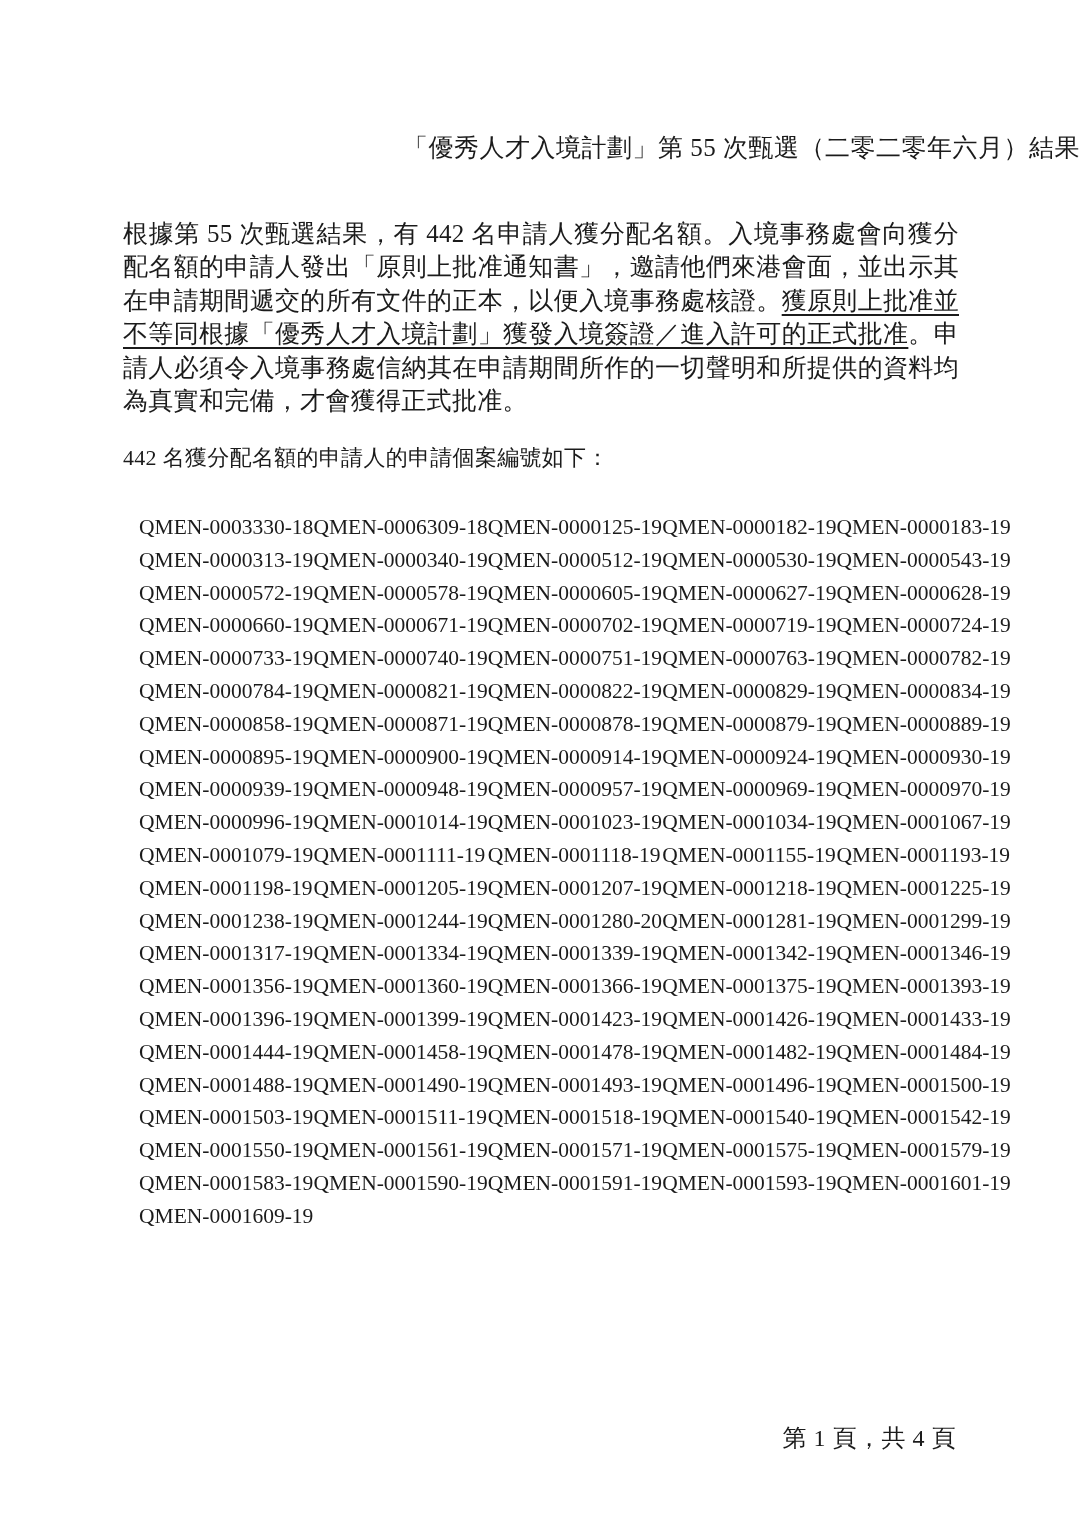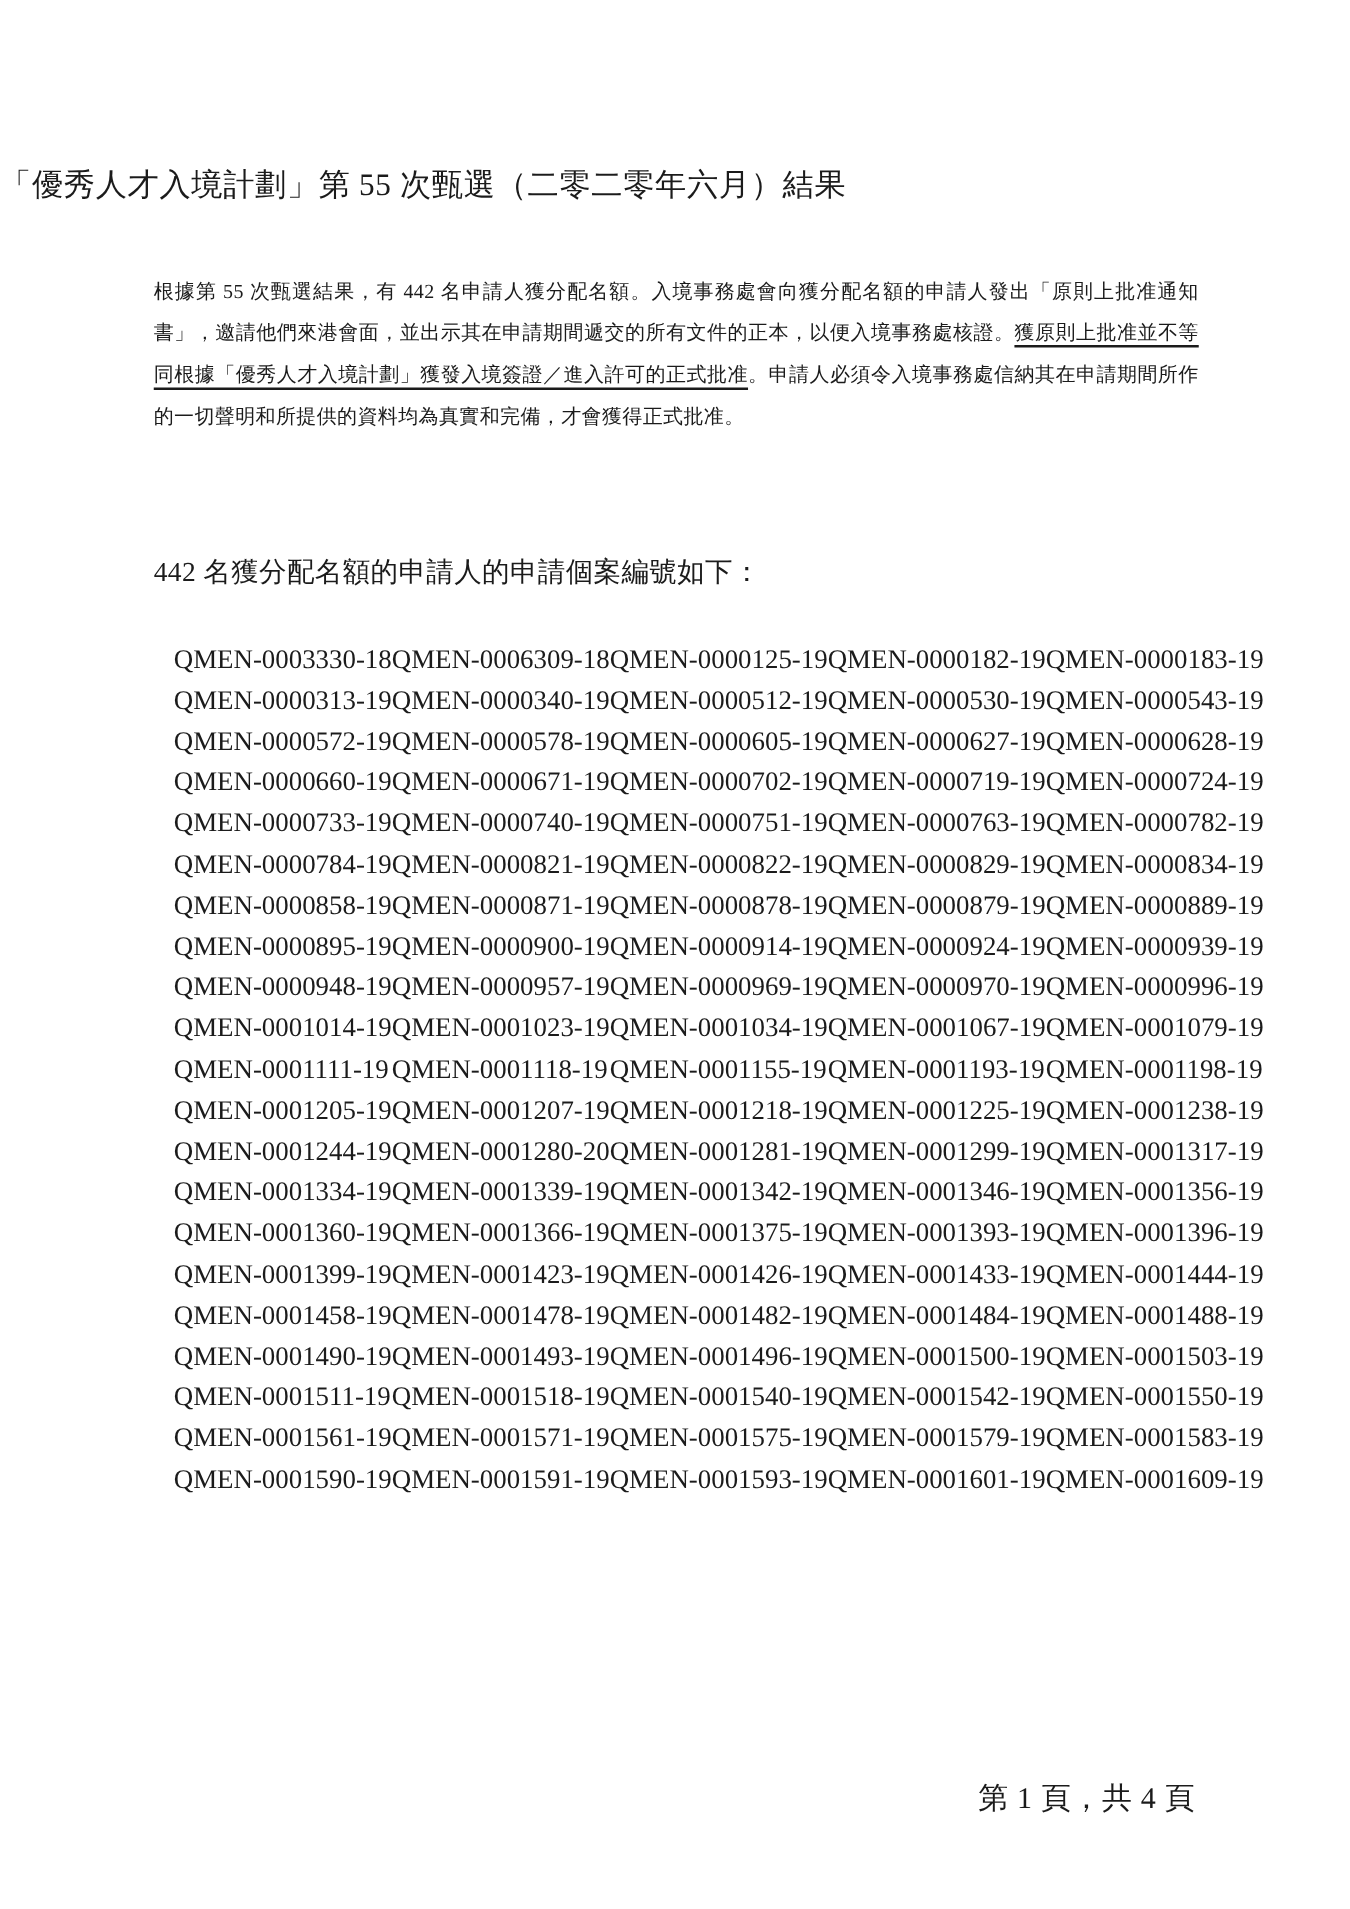--- a/index.html
+++ b/index.html
@@ -11,31 +11,31 @@
     background: #ffffff;
     font-family: "Liberation Serif", "DejaVu Serif", serif;
     color: #1b1b1b;
     overflow: hidden;
   }
   .doc-title {
     position: absolute;
     top: 131px;
     left: 0;
     right: 0;
-    text-align: left;
+    text-align: right;
     font-size: 25px;
     font-weight: normal;
     letter-spacing: 0.5px;
   }
   .body-text {
     position: absolute;
     top: 217px;
     left: 123px;
     width: 836px;
-    font-size: 16px;
+    font-size: 25px;
     line-height: 33.4px;
     text-align: justify;
     text-justify: inter-ideograph;
     letter-spacing: 0.3px;
   }
   .underlined {
     text-decoration: underline;
     text-underline-offset: 5px;
     text-decoration-thickness: 1.5px;
   }
@@ -113,20 +113,21 @@
       <div class="case-cell">QMEN-0000834-19</div>
       <div class="case-cell">QMEN-0000858-19</div>
       <div class="case-cell">QMEN-0000871-19</div>
       <div class="case-cell">QMEN-0000878-19</div>
       <div class="case-cell">QMEN-0000879-19</div>
       <div class="case-cell">QMEN-0000889-19</div>
       <div class="case-cell">QMEN-0000895-19</div>
       <div class="case-cell">QMEN-0000900-19</div>
       <div class="case-cell">QMEN-0000914-19</div>
       <div class="case-cell">QMEN-0000924-19</div>
+      <div class="case-cell">QMEN-0000930-19</div>
       <div class="case-cell">QMEN-0000939-19</div>
       <div class="case-cell">QMEN-0000948-19</div>
       <div class="case-cell">QMEN-0000957-19</div>
       <div class="case-cell">QMEN-0000969-19</div>
       <div class="case-cell">QMEN-0000970-19</div>
       <div class="case-cell">QMEN-0000996-19</div>
       <div class="case-cell">QMEN-0001014-19</div>
       <div class="case-cell">QMEN-0001023-19</div>
       <div class="case-cell">QMEN-0001034-19</div>
       <div class="case-cell">QMEN-0001067-19</div>

